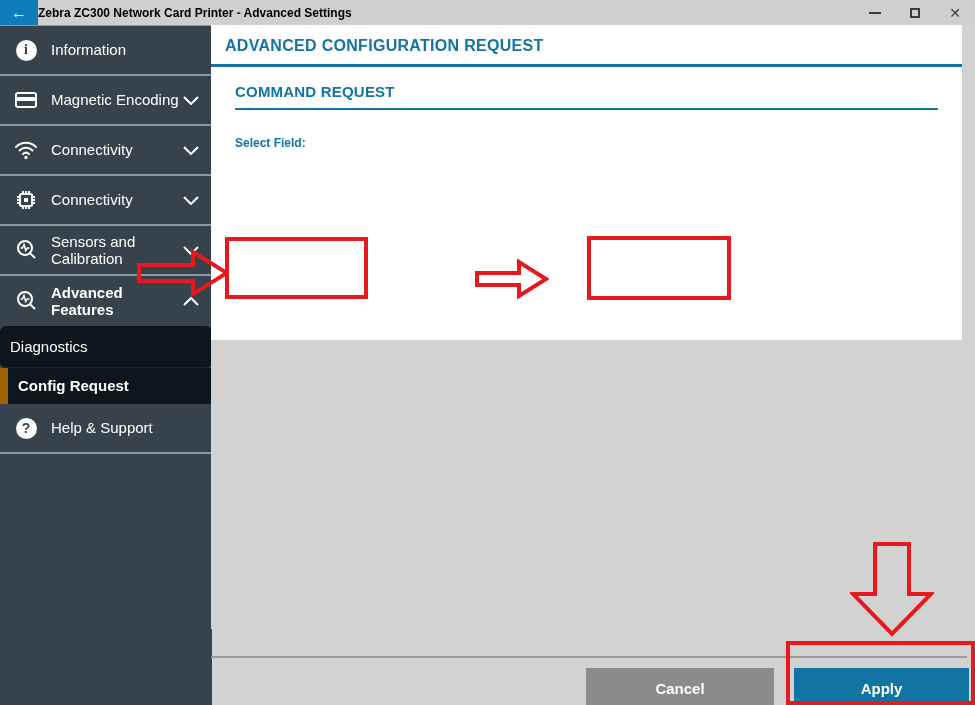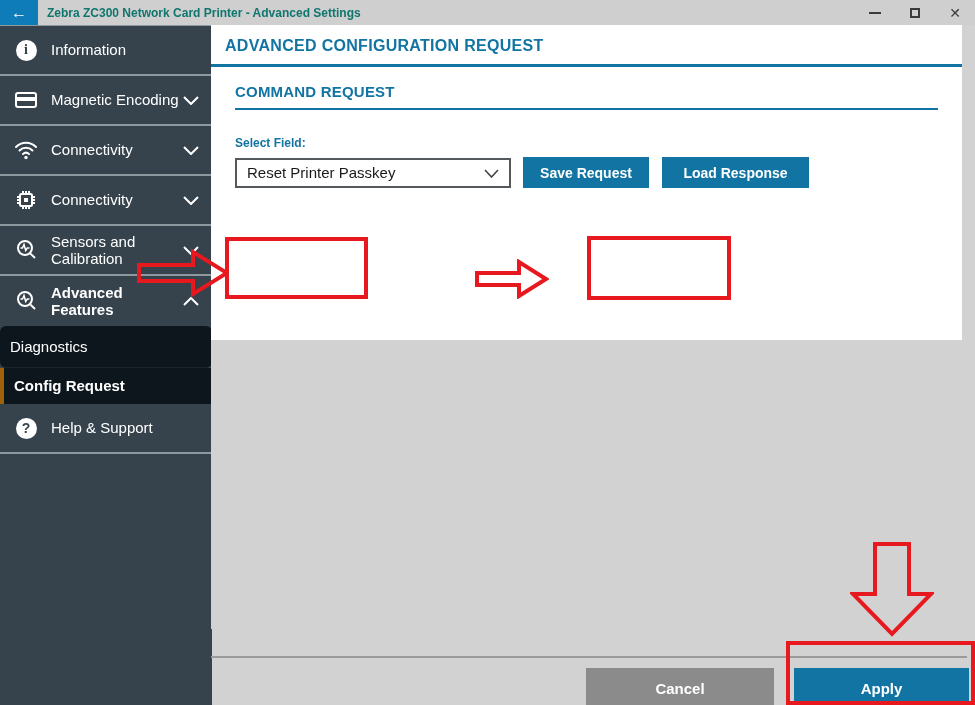--- a/index.html
+++ b/index.html
@@ -18,21 +18,21 @@
   html,body{width:975px;height:705px;overflow:hidden;}
   .app{position:relative;width:975px;height:705px;overflow:hidden;
        font-family:"Liberation Sans",sans-serif;background:var(--content-gray);}
 
   
   .titlebar{position:absolute;left:0;top:0;width:975px;height:25px;
             background:var(--titlebar);display:flex;align-items:center;}
   .back-btn{width:38px;height:25px;background:var(--accent-bright);color:#fff;
             display:flex;align-items:center;justify-content:center;
             font-size:16px;font-weight:bold;cursor:pointer;}
-  .tb-title{margin-left:9px;font-size:12px;font-weight:bold;color:#0f766e;}
+  .tb-title{font-size:12px;font-weight:bold;color:#000000;}
   .tb-spacer{flex:1;}
   .tb-btn{width:40px;height:25px;display:flex;align-items:center;justify-content:center;}
   .min-glyph{width:12px;height:0;border-top:2px solid #3A3A3A;}
   .max-glyph{width:10px;height:10px;border:2px solid #3A3A3A;}
 
   
   .sidebar{position:absolute;left:0;top:25px;width:212px;height:680px;
            background:var(--sidebar);border-top:1px solid var(--sep);}
   .nav-item{display:flex;align-items:center;color:#fff;cursor:pointer;}
   .nav-item.main{height:50px;padding-left:14px;}
@@ -44,21 +44,21 @@
   .circle-icon{width:21px;height:21px;border-radius:50%;background:#fff;color:var(--sidebar);
                font-size:14px;font-weight:bold;display:flex;align-items:center;justify-content:center;
                font-family:"Liberation Serif",serif;}
   .nav-item.sub{background:var(--subitem);padding-left:10px;}
   .nav-item.sub .nav-label{font-size:15px;}
   .item-info{height:52px;}
   .item-security{height:46px;}
   .item-advanced .nav-label{font-weight:bold;}
   .item-diagnostics{height:42px;border-bottom:1px solid #1A242C;border-radius:6px;}
   .item-configreq{height:36px;background:var(--subitem-sel);
-                  border-left:4px solid #a16207;padding-left:6px;}
+                  border-left:8px solid #a16207;padding-left:6px;}
   .item-configreq .nav-label{font-weight:bold;}
   .item-help{height:49px;}
 
   
   .content{position:absolute;left:211px;top:25px;width:758px;height:604px;
            background:var(--content-gray);}
   .panel{position:absolute;left:0;top:0;width:751px;height:315px;background:#fff;}
   .page-title{padding:12px 0 0 14px;font-size:16px;font-weight:bold;
               color:var(--accent);letter-spacing:.3px;}
   .title-rule{margin-top:9px;border-bottom:3px solid var(--accent);}
@@ -237,32 +237,20 @@
   <div class="content">
     <div class="panel">
 
       <div class="page-title">ADVANCED CONFIGURATION REQUEST</div>
       <div class="title-rule"></div>
 
       <div class="section">
         <h2>COMMAND REQUEST</h2>
         <div class="section-rule"></div>
         <div class="field-label">Select Field:</div>
-        <div class="controls-row">
-          <div class="dropdown">
-            <span class="dd-value">Reset Printer Passkey</span>
-            <span>
-              <svg width="15" height="9" viewBox="0 0 15 9" fill="none" stroke="#444" stroke-width="1.6">
-                  <polyline points="1,1 7.5,8 14,1"></polyline>
-                </svg>
-            </span>
-          </div>
-          <div class="btn btn-teal btn-save">Save Request</div>
-          <div class="btn btn-teal btn-load">Load Response</div>
-        </div>
       </div>
 
     </div>
 
     <div class="footer-rule"></div>
     <div class="footer-btn btn-cancel">Cancel</div>
     <div class="footer-btn btn-apply">Apply</div>
   </div>
 
   <div class="red-box box-http"></div>

